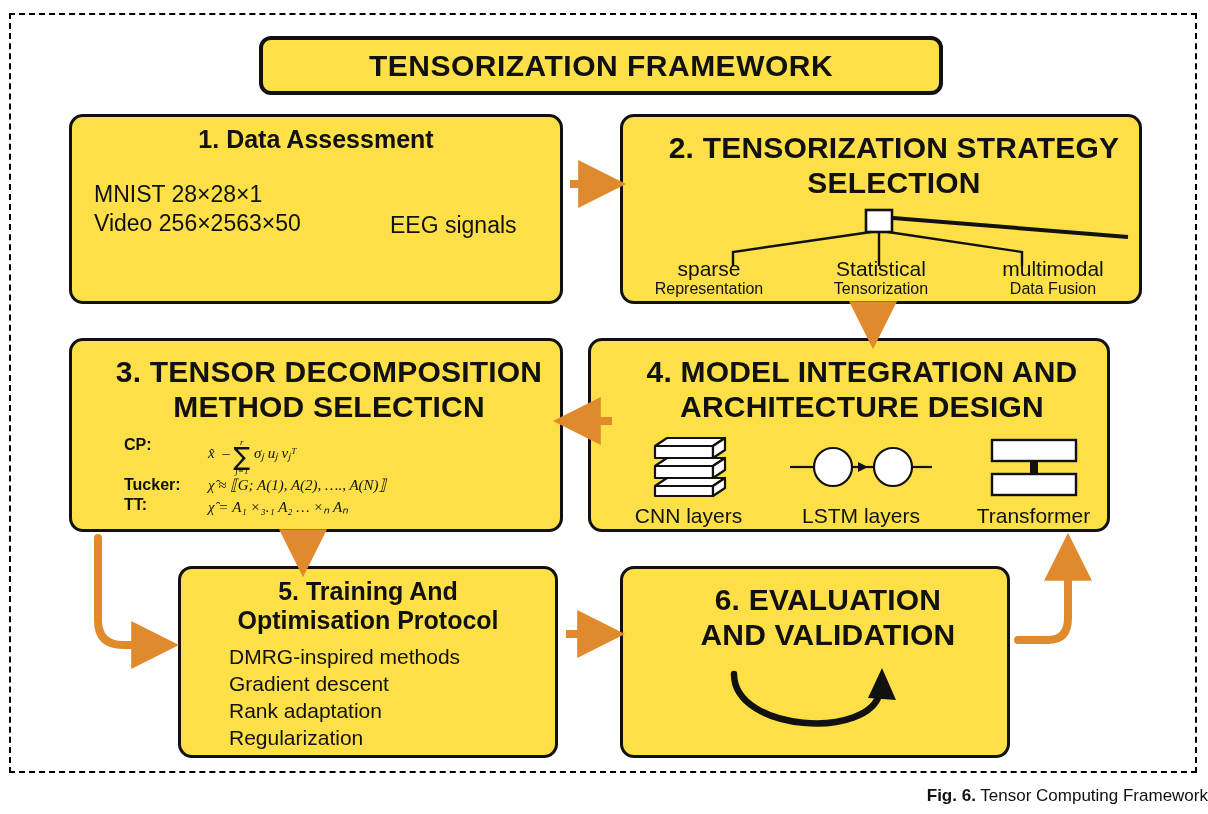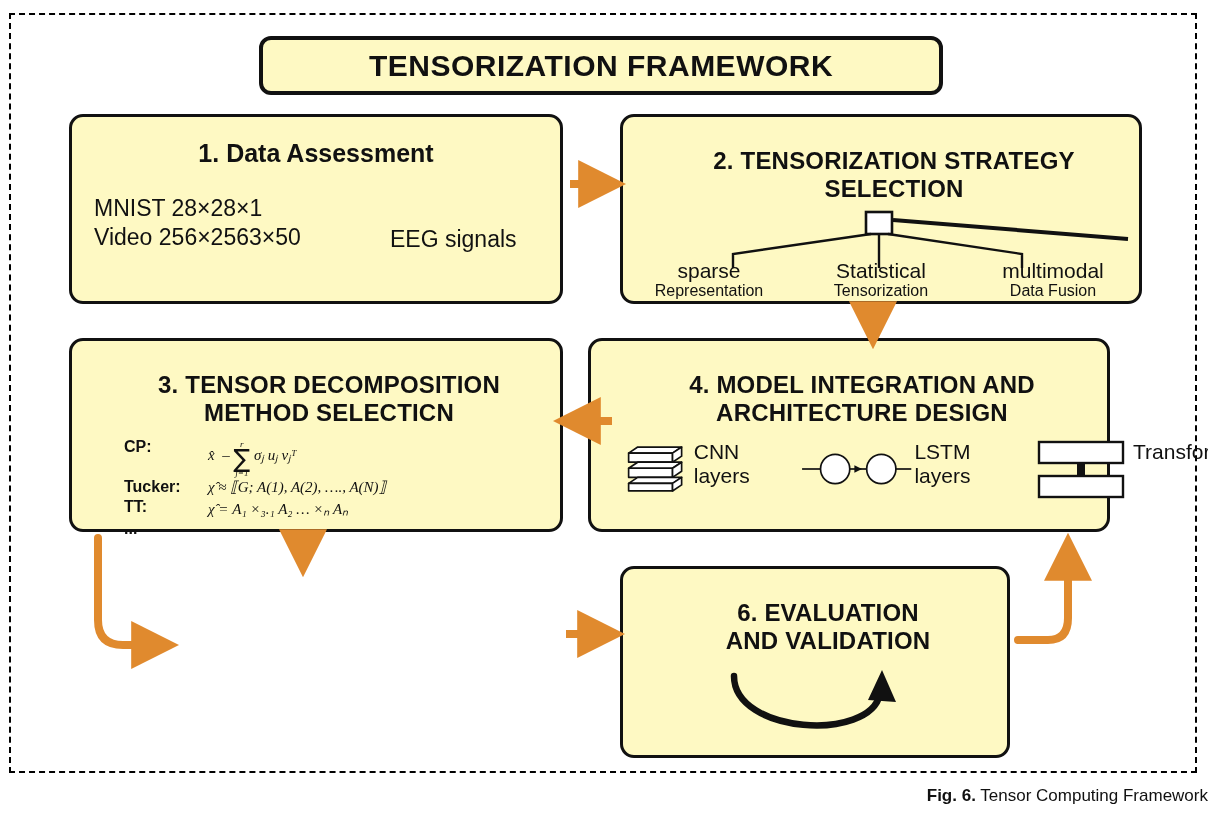--- a/index.html
+++ b/index.html
@@ -16,21 +16,21 @@
   
   .frame{
     position:absolute;left:9px;top:13px;width:1188px;height:760px;
     border:2.5px dashed #000;
     box-sizing:border-box;
   }
 
   
   .box{
     position:absolute;
-    background:#fef9c3;
+    background:#fde047;
     border:3.5px solid #111;
     border-radius:14px;
     box-sizing:border-box;
   }
   .title-box{
     left:259px;top:36px;width:684px;height:59px;
     display:flex;align-items:center;justify-content:center;
     border-width:4px;border-radius:12px;
   }
   .title-box .t{
@@ -42,22 +42,22 @@
   .b2{left:620px; top:114px; width:522px; height:190px;}
   .b3{left:69px;  top:338px; width:494px; height:194px;}
   .b4{left:588px; top:338px; width:522px; height:194px;}
   .b5{left:178px; top:566px; width:380px; height:192px;}
   .b6{left:620px; top:566px; width:390px; height:192px;}
 
   .hdr{
     text-align:center;font-weight:bold;line-height:1.15;
     padding:0 10px;
   }
-  .hdr-a{font-size:25px;margin-top:22px;}   
-  .hdr-b{font-size:24px;margin-top:30px;letter-spacing:.2px;padding-left:36px;} 
+  .hdr-a{font-size:25px;margin-top:8px;}   
+  .hdr-b{font-size:30px;margin-top:14px;letter-spacing:.2px;padding-left:36px;} 
 
   
   .b1-body{margin-top:26px;padding-left:22px;font-size:23px;line-height:1.28;position:relative;}
   .b1-eeg{position:absolute;left:318px;top:31px;font-size:23px;}
 
   
   .tree{position:relative;height:98px;margin-top:4px;}
   .tree svg{position:absolute;left:0;top:0;}
   .tree-labels{position:absolute;left:0;top:54px;width:100%;display:flex;}
   .tcol{flex:1;text-align:center;}
@@ -71,21 +71,21 @@
   .fbody{font-family:"Liberation Serif", serif;font-style:italic;white-space:nowrap;}
   .sum{display:inline-block;text-align:center;vertical-align:middle;font-style:normal;
        line-height:1;position:relative;top:2px;}
   .sum .sup{font-size:9px;display:block;font-style:italic;}
   .sum .big{font-size:25px;display:block;line-height:.8;font-family:"DejaVu Sans",sans-serif;}
   .sum .sub{font-size:9px;display:block;font-style:italic;}
   .dots{padding-left:0px;font-weight:bold;font-size:16px;}
 
   
   .icons{display:flex;margin-top:10px;}
-  .icell{flex:1;display:flex;margin-left:24px;}
+  .icell{flex:1;display:flex;flex-direction:column;align-items:center;margin-left:24px;}
   .icell .cap{font-size:21px;margin-top:4px;}
 
   
   .b5-list{margin-top:8px;padding-left:48px;font-size:21px;line-height:1.30;}
 
   
   .loop{display:flex;justify-content:center;margin-top:14px;}
 
   
   .arrows{position:absolute;left:0;top:0;width:1208px;height:814px;pointer-events:none;}
@@ -227,20 +227,32 @@
             <rect x="10" y="40" width="84" height="21"></rect>
           </g>
           <rect x="48" y="27" width="8" height="13" fill="#111"></rect>
         </svg>
         <div class="cap">Transformer</div>
       </div>
 
     </div>
   </div>
 
+  <div class="box b5">
+    <div class="hdr hdr-a">
+      <div>5. Training And</div>
+      <div>Optimisation Protocol</div>
+    </div>
+    <div class="b5-list">
+      <div>DMRG-inspired methods</div>
+      <div>Gradient descent</div>
+      <div>Rank adaptation</div>
+      <div>Regularization</div>
+    </div>
+  </div>
 
   <div class="box b6">
     <div class="hdr hdr-b">
       <div>6. EVALUATION</div>
       <div>AND VALIDATION</div>
     </div>
     <div class="loop">
       <svg width="190" height="74" viewBox="0 0 190 74">
         <path d="M14 8 C14 66, 150 74, 160 26" fill="none" stroke="#111" stroke-width="6.5" stroke-linecap="round"></path>
         <path d="M162 2 L176 34 L148 32 Z" fill="#111"></path>

